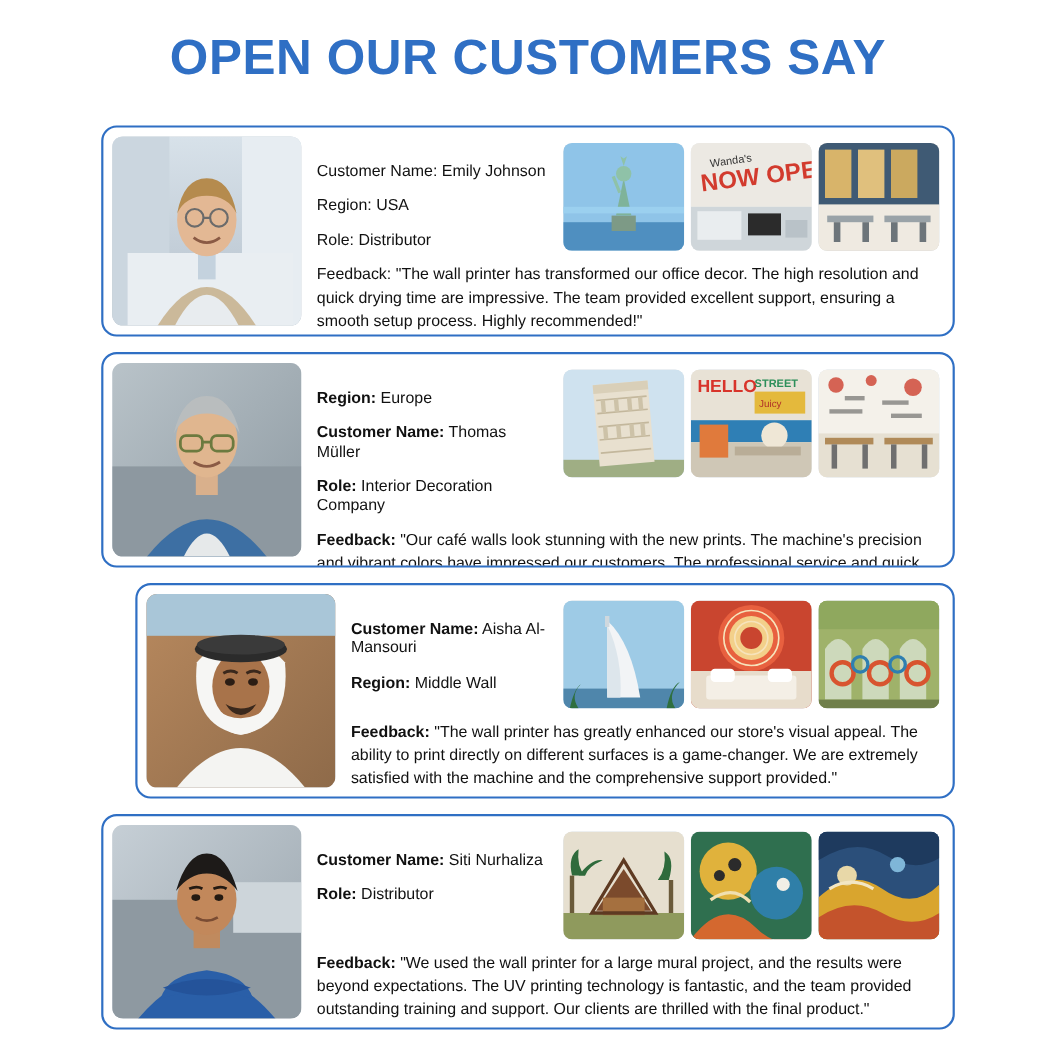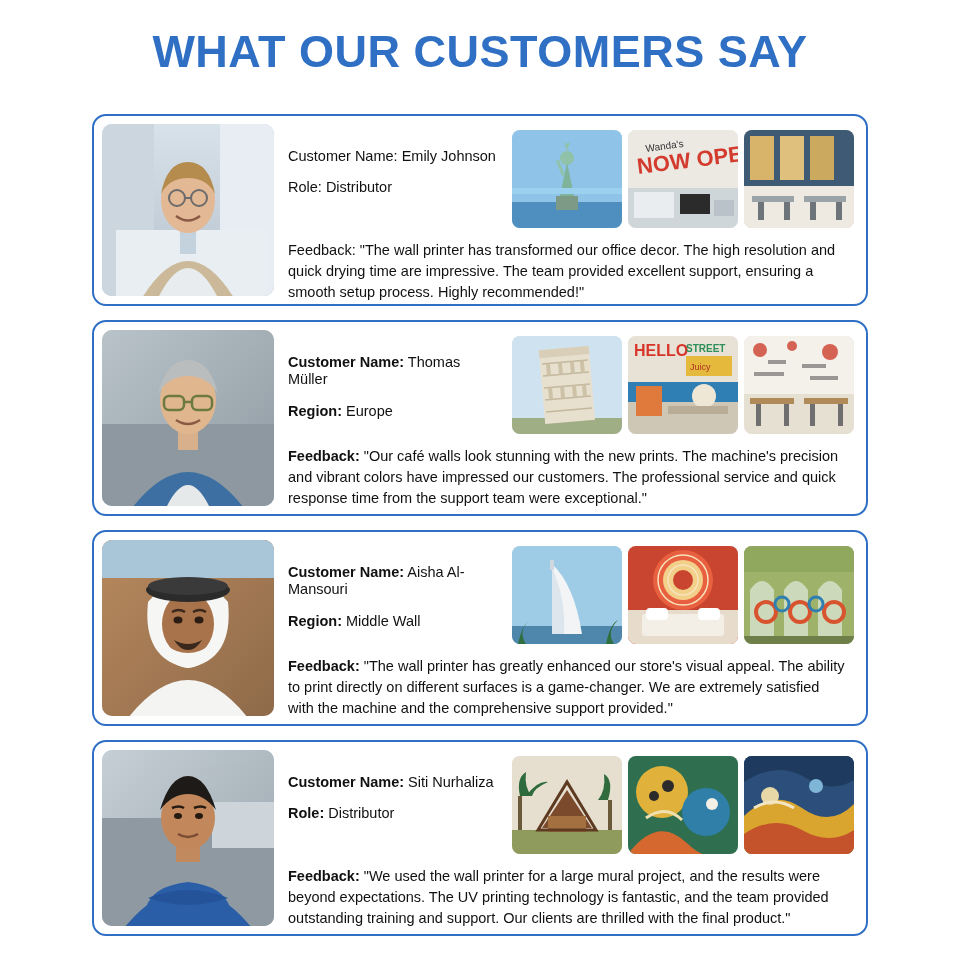--- a/index.html
+++ b/index.html
@@ -42,21 +42,21 @@
     border-radius: 14px;
     background: #ffffff;
     display: flex;
     align-items: stretch;
     padding: 8px;
     box-sizing: border-box;
     overflow: hidden;
   }
   .card.h1 { height: 192px; }
   .card.h2 { height: 196px; }
-  .card.h3 { height: 196px; }
+  .card.h3 { height: 196px; margin-left: 31px; }
   .card.h4 { height: 196px; }
 
   .portrait {
     width: 172px;
     flex: 0 0 172px;
     border-radius: 10px;
     overflow: hidden;
     position: relative;
     background: #cfd6dc;
   }
@@ -112,21 +112,21 @@
     padding-right: 6px;
   }
   .feedback .lbl { font-weight: bold; }
   .card.first .feedback .lbl { font-weight: normal; }
 </style>
 </head>
 <body>
 
 <div class="page">
 
-  <div class="page-title">WHAT OUR CUSTOMERS SAY</div>
+  <div class="page-title">OPEN OUR CUSTOMERS SAY</div>
 
   <div class="cards">
 
     <div class="card first h1">
       <div class="portrait">
         <svg viewBox="0 0 172 176" preserveAspectRatio="xMidYMid slice">
           <defs>
             <linearGradient id="bg1" x1="0" y1="0" x2="0" y2="1">
               <stop offset="0%" stop-color="#d8e2ea"></stop>
                 <stop offset="60%" stop-color="#c3ced8"></stop>
@@ -149,20 +149,24 @@
         </svg>
       </div>
       <div class="content">
         <div class="top-row">
           <div class="fields">
             <div class="field">
               <span class="lbl">Customer Name:</span>
               <span>Emily Johnson</span>
             </div>
             <div class="field">
+              <span class="lbl">Region:</span>
+              <span>USA</span>
+            </div>
+            <div class="field">
               <span class="lbl">Role:</span>
               <span>Distributor</span>
             </div>
           </div>
           <div class="gallery">
             <div class="thumb">
               <svg viewBox="0 0 110 98" preserveAspectRatio="xMidYMid slice">
                 <rect width="110" height="98" fill="#8fc4e8"></rect>
                 <rect y="72" width="110" height="26" fill="#4f8fc0"></rect>
                 <rect x="44" y="66" width="22" height="14" fill="#7d9a86"></rect>
@@ -229,26 +233,30 @@
           <rect x="62" y="68" width="20" height="14" rx="5" fill="none" stroke="#6c7a3f" stroke-width="2.5"></rect>
           <rect x="90" y="68" width="20" height="14" rx="5" fill="none" stroke="#6c7a3f" stroke-width="2.5"></rect>
           <line x1="82" y1="74" x2="90" y2="74" stroke="#6c7a3f" stroke-width="2.5"></line>
           <path d="M74 92 q12 8 24 0" stroke="#8a5a44" stroke-width="2.5" fill="none"></path>
         </svg>
       </div>
       <div class="content">
         <div class="top-row">
           <div class="fields">
             <div class="field">
+              <span class="lbl">Region:</span>
+              <span>Europe</span>
+            </div>
+            <div class="field">
               <span class="lbl">Customer Name:</span>
               <span>Thomas Müller</span>
             </div>
             <div class="field">
-              <span class="lbl">Region:</span>
-              <span>Europe</span>
+              <span class="lbl">Role:</span>
+              <span>Interior Decoration Company</span>
             </div>
           </div>
           <div class="gallery">
             <div class="thumb">
               <svg viewBox="0 0 110 98" preserveAspectRatio="xMidYMid slice">
                 <rect width="110" height="98" fill="#cfe2ef"></rect>
                 <rect x="0" y="82" width="110" height="16" fill="#9fae84"></rect>
                 <g transform="rotate(-5 55 50)">
                   <rect x="30" y="12" width="50" height="74" fill="#e8e0cf"></rect>
                   <rect x="30" y="12" width="50" height="8" fill="#d9cfb8"></rect>

